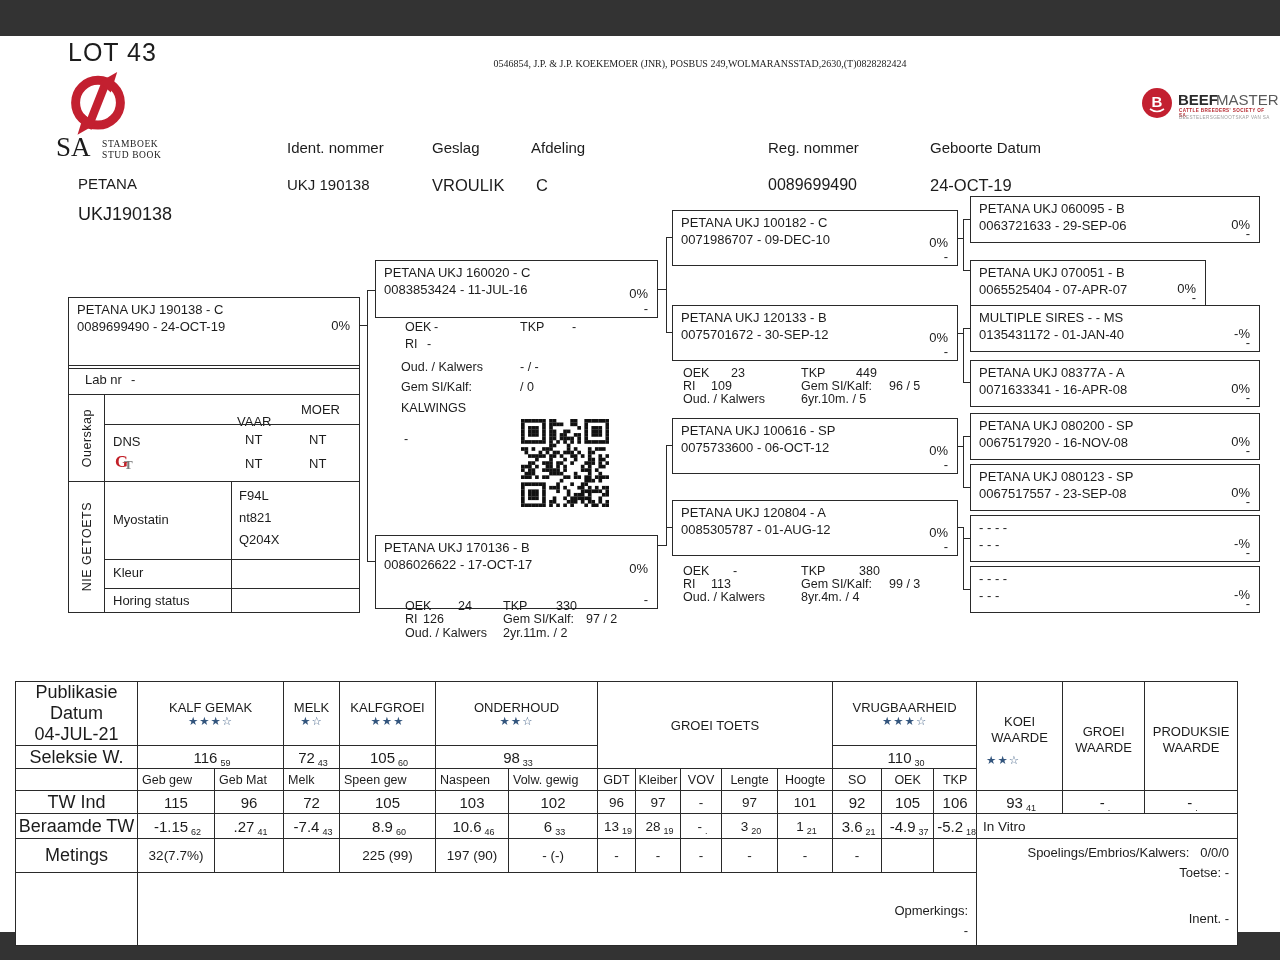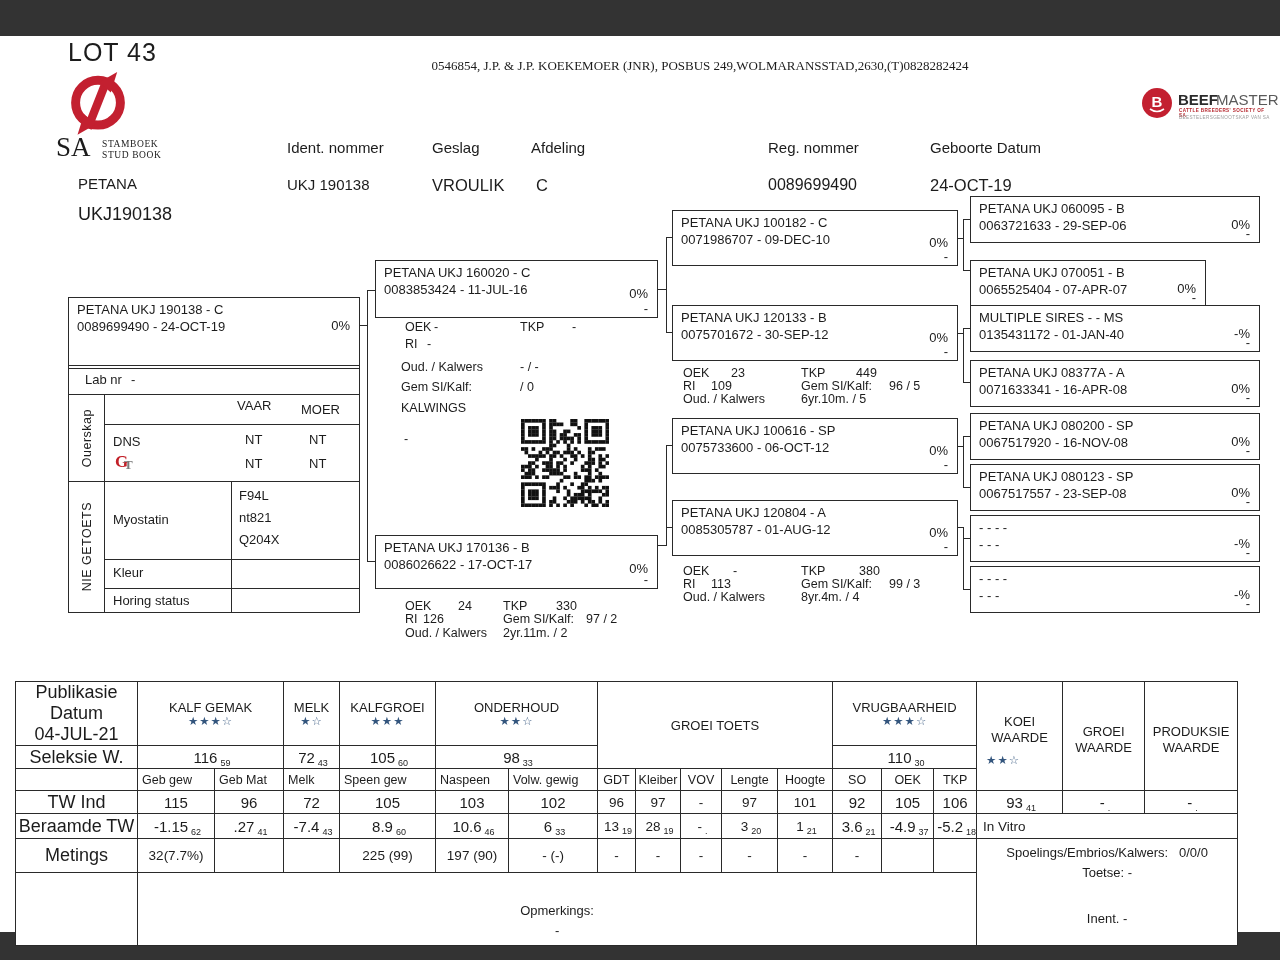--- a/index.html
+++ b/index.html
@@ -29,38 +29,38 @@
   #ttab .grp{font-size:13px;line-height:15px}
   #ttab .stars{color:#33557d;font-size:11.5px;letter-spacing:1px;line-height:13px}
   #ttab .val{font-size:15px}
   #ttab .sub{font-size:9px;position:relative;top:3px;left:3px}
   #ttab .lbl{font-size:18px}
   #ttab .sh{font-size:12.5px;text-align:left;padding-left:4px}
   #ttab .shc{font-size:12.5px}
   #ttab .wcell .wl{text-align:center;padding-top:8px;font-size:13px;line-height:16px}
   #ttab .wcell .ws{text-align:left;padding-left:8px;margin-top:8px}
   #ttab .leftcell{text-align:left;padding-left:6px}
-  #ttab .bigcell{text-align:center;vertical-align:top;padding:4px 8px;font-size:13px;line-height:20px}
+  #ttab .bigcell{text-align:right;vertical-align:top;padding:4px 8px;font-size:13px;line-height:20px}
   .hr-gray{position:absolute;left:48px;top:912px;width:1188px;height:1px;background:#8a8a8a}
   
   .hlabel{position:absolute;top:139px;font-size:15px}
   .hvalue{position:absolute;top:176px;font-size:16px}
   
   .bm-circle{position:absolute;width:30px;height:30px;border-radius:50%;background:#c32030}
   .bm-circle svg{position:absolute;left:0;top:0}
 </style>
 </head>
 <body>
 
 <div class="bar" style="top:0;height:36px"></div>
 <div class="bar" style="top:932px;height:28px"></div>
 <div class="hr-gray"></div>
 
 <div class="abs" style="left:68px;top:38px;font-size:25px;letter-spacing:1px">LOT 43</div>
-<div class="abs serif" style="left:280px;top:58px;width:840px;text-align:center;font-size:13px">0546854, J.P. &amp; J.P. KOEKEMOER (JNR), POSBUS 249,WOLMARANSSTAD,2630,(T)0828282424</div>
+<div class="abs serif" style="left:280px;top:58px;width:840px;text-align:center;font-size:10px">0546854, J.P. &amp; J.P. KOEKEMOER (JNR), POSBUS 249,WOLMARANSSTAD,2630,(T)0828282424</div>
 
 <div class="abs" style="left:66px;top:60px;width:120px;height:110px">
   <svg width="64" height="84" viewBox="0 0 100 130">
     <circle cx="50" cy="66" r="35" fill="none" stroke="#c32030" stroke-width="14"></circle>
     <line x1="34" y1="106" x2="64" y2="30" stroke="#c32030" stroke-width="13"></line>
     <polygon points="52,34 80,18 70,50" fill="#c32030"></polygon>
     <polygon points="46,100 18,116 28,84" fill="#c32030"></polygon>
   </svg>
   <span class="serif" style="position:absolute;left:-10px;top:72px;font-size:27px">SA</span>
   <span class="serif" style="position:absolute;left:36px;top:79px;font-size:9.5px;letter-spacing:.6px">STAMBOEK</span>
@@ -97,21 +97,21 @@
   <div>PETANA UKJ 190138 - C</div>
   <div>0089699490 -  24-OCT-19</div>
   <span class="pct" style="top:19px">0%</span>
 </div>
 <div class="pbox" style="left:375px;top:260px;width:283px;height:58px">
   <div>PETANA UKJ 160020 - C</div>
   <div>0083853424 - 11-JUL-16</div>
   <span class="pct" style="top:24px">0%</span>
   <span class="dash">-</span>
 </div>
-<div class="pbox" style="left:375px;top:535px;width:283px;height:54px">
+<div class="pbox" style="left:375px;top:535px;width:283px;height:74px">
   <div>PETANA UKJ 170136 - B</div>
   <div>0086026622 - 17-OCT-17</div>
   <span class="pct" style="top:24px">0%</span>
   <span class="dash">-</span>
 </div>
 <div class="pbox" style="left:672px;top:210px;width:286px;height:56px">
   <div>PETANA UKJ 100182 - C</div>
   <div>0071986707 - 09-DEC-10</div>
   <span class="pct" style="top:23px">0%</span>
   <span class="dash">-</span>
@@ -271,21 +271,21 @@
 <div id="labtable">
   <span style="left:16px;top:6px">Lab nr</span>
   <span style="left:62px;top:6px">-</span>
   <div class="hline" style="left:0;top:28px;width:290px"></div>
   <div class="rot" style="top:29px;height:86px">
       <span>Ouerskap</span>
     </div>
   <div class="rot" style="top:115px;height:132px">
       <span>NIE GETOETS</span>
     </div>
-  <span style="left:168px;top:32px">VAAR</span>
+  <span style="left:168px;top:48px">VAAR</span>
   <span style="left:232px;top:36px">MOER</span>
   <div class="hline" style="left:36px;top:58px;width:254px"></div>
   <span style="left:44px;top:68px">DNS</span>
   <span style="left:176px;top:66px">NT</span>
   <span style="left:240px;top:66px">NT</span>
   <span class="gt-icon" style="left:46px;top:86px">G<i>T</i></span>
   <span style="left:176px;top:90px">NT</span>
   <span style="left:240px;top:90px">NT</span>
   <div class="hline" style="left:0;top:115px;width:290px"></div>
   <div class="vline" style="left:162px;top:115px;height:132px"></div>

